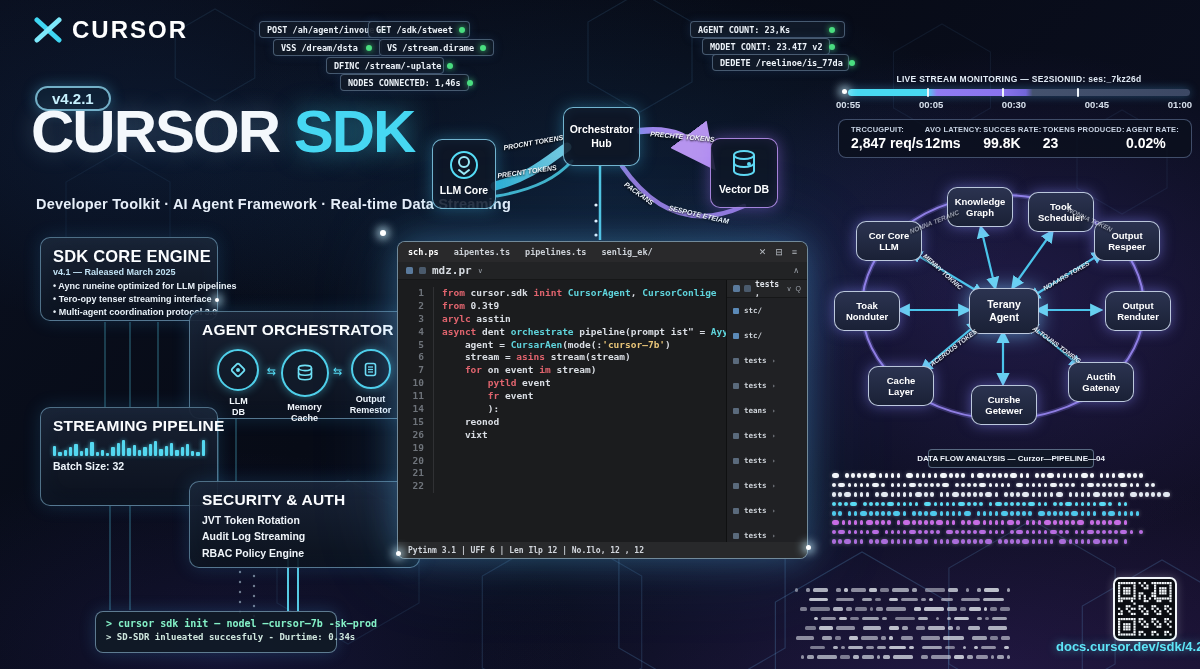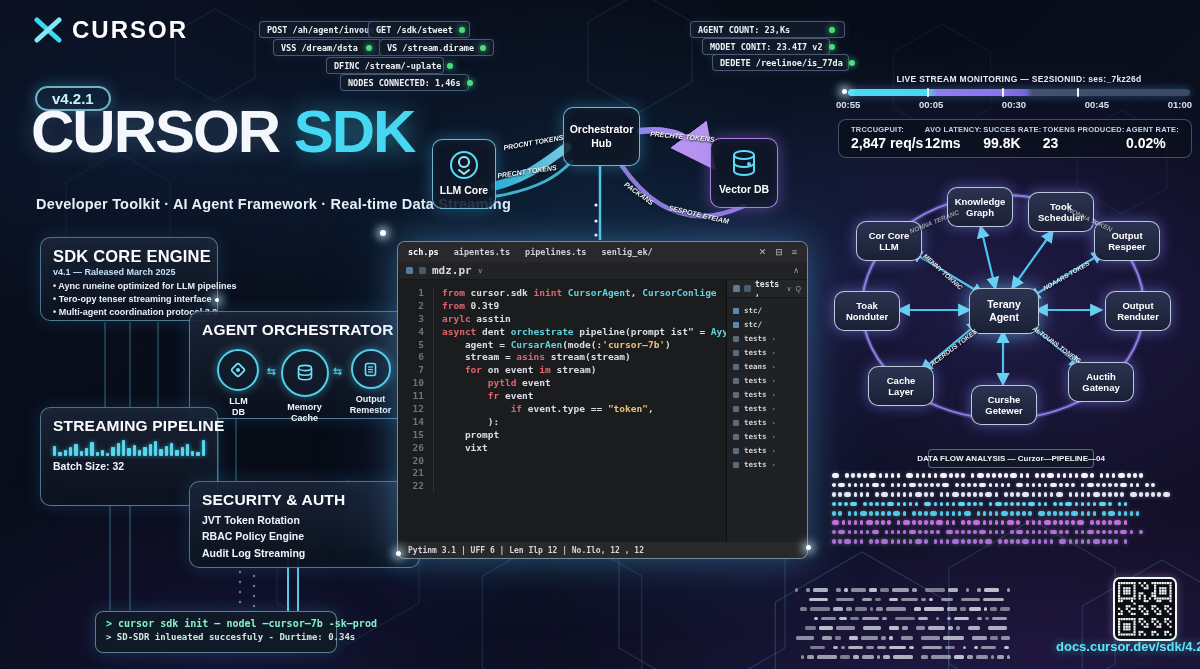--- a/index.html
+++ b/index.html
@@ -128,21 +128,21 @@
   .ed-body{flex:1;display:flex;min-height:0;}
   .code-area{flex:1;background:#1b1c1e;padding-top:7px;overflow:hidden;}
   .code-line{display:flex;height:12.9px;font-family:"DejaVu Sans Mono",monospace;font-size:9.5px;font-weight:700;}
   .ln{width:26px;text-align:right;color:#6e737a;padding-right:9px;flex:0 0 auto;border-right:1px solid #303134;margin-right:8px;}
   .lt{white-space:pre;}
   .tk-k{color:#e0646e;} .tk-w{color:#dadee4;} .tk-f{color:#5fd4dc;} .tk-s{color:#e8c478;}
   .sidebar{width:80px;background:#202124;border-left:1px solid #0f1011;display:flex;flex-direction:column;flex:0 0 auto;}
   .side-head{height:17px;display:flex;align-items:center;gap:4px;padding:0 6px;background:#242527;border-bottom:1px solid #161718;}
   .side-title{font-family:"DejaVu Sans Mono",monospace;font-size:8px;font-weight:700;color:#e0e4ea;flex:1;}
   .side-ico{font-size:7px;color:#9aa0a8;}
-  .side-list{padding:8px 6px;display:flex;flex-direction:column;gap:5px;}
+  .side-list{padding:8px 6px;display:flex;flex-direction:column;gap:16px;}
   .side-item{display:flex;align-items:center;gap:5px;font-family:"DejaVu Sans Mono",monospace;
     font-size:7.5px;font-weight:700;color:#cfd4da;cursor:pointer;}
   .side-item .isq{width:6px;height:6px;border-radius:1px;background:#5a6a7c;flex:0 0 auto;}
   .side-item .isq.folder{background:#5b8ab8;}
   .side-item .chev{color:#8a9098;font-size:7px;}
   .statusbar{height:16px;background:#28292b;display:flex;align-items:center;padding:0 10px;flex:0 0 auto;
     font-family:"DejaVu Sans Mono",monospace;font-size:8px;font-weight:700;color:#d2d6dc;}
 
   
   .nnode{position:absolute;width:64px;height:38px;display:flex;align-items:center;justify-content:center;
@@ -466,22 +466,22 @@
         <span class="qbar" style="height: 16px;"></span>
       </div>
     <div class="batch">Batch Size:  32</div>
   </div>
 
   <div class="panel p-sec">
     <div class="p-title">SECURITY &amp; AUTH</div>
     <div style="margin-top:3px">
 
     <div class="p-li">JVT Token Rotation</div>
+        <div class="p-li">Audit Log Streaming</div>
         <div class="p-li">RBAC Policy Engine</div>
-        <div class="p-li">Audit Log Streaming</div>
       </div>
   </div>
 
   <div class="abs terminal">
     <div class="term1">&gt; cursor sdk init — nodel —cursor—7b -sk—prod</div>
     <div class="term2">&gt; SD-SDR inlueated succesfuly - Durtime: 0.34s</div>
   </div>
 
   <div class="abs editor">
     <div class="tabbar">
@@ -534,34 +534,34 @@
           </div>
           <div class="code-line">
             <span class="ln">10</span>
             <span class="lt"><span class="tk-w">        </span><span class="tk-k">pytld </span><span class="tk-w">event</span></span>
           </div>
           <div class="code-line">
             <span class="ln">11</span>
             <span class="lt"><span class="tk-w">        </span><span class="tk-k">fr </span><span class="tk-w">event</span></span>
           </div>
           <div class="code-line">
-            <span class="ln">12</span>
-            <span class="lt"><span class="tk-w">            </span><span class="tk-k">if </span><span class="tk-w">event.type == </span><span class="tk-s">"token"</span><span class="tk-w">,</span></span>
-          </div>
-          <div class="code-line">
             <span class="ln">14</span>
             <span class="lt"><span class="tk-w">        ):</span></span>
           </div>
           <div class="code-line">
             <span class="ln">15</span>
-            <span class="lt"><span class="tk-w">    prompt</span></span>
+            <span class="lt"><span class="tk-w">    reonod</span></span>
           </div>
           <div class="code-line">
             <span class="ln">26</span>
             <span class="lt"><span class="tk-w">    vixt</span></span>
+          </div>
+          <div class="code-line">
+            <span class="ln">19</span>
+            <span class="lt"></span>
           </div>
           <div class="code-line">
             <span class="ln">20</span>
             <span class="lt"></span>
           </div>
           <div class="code-line">
             <span class="ln">21</span>
             <span class="lt"></span>
           </div>
           <div class="code-line">

